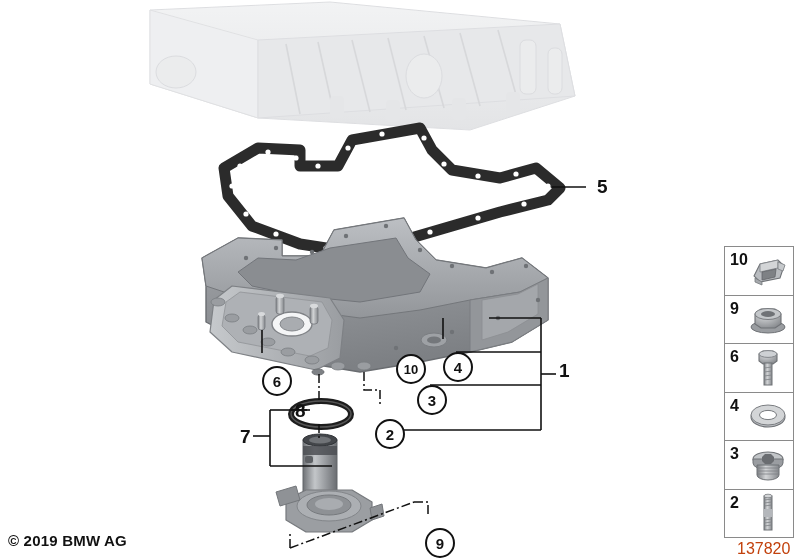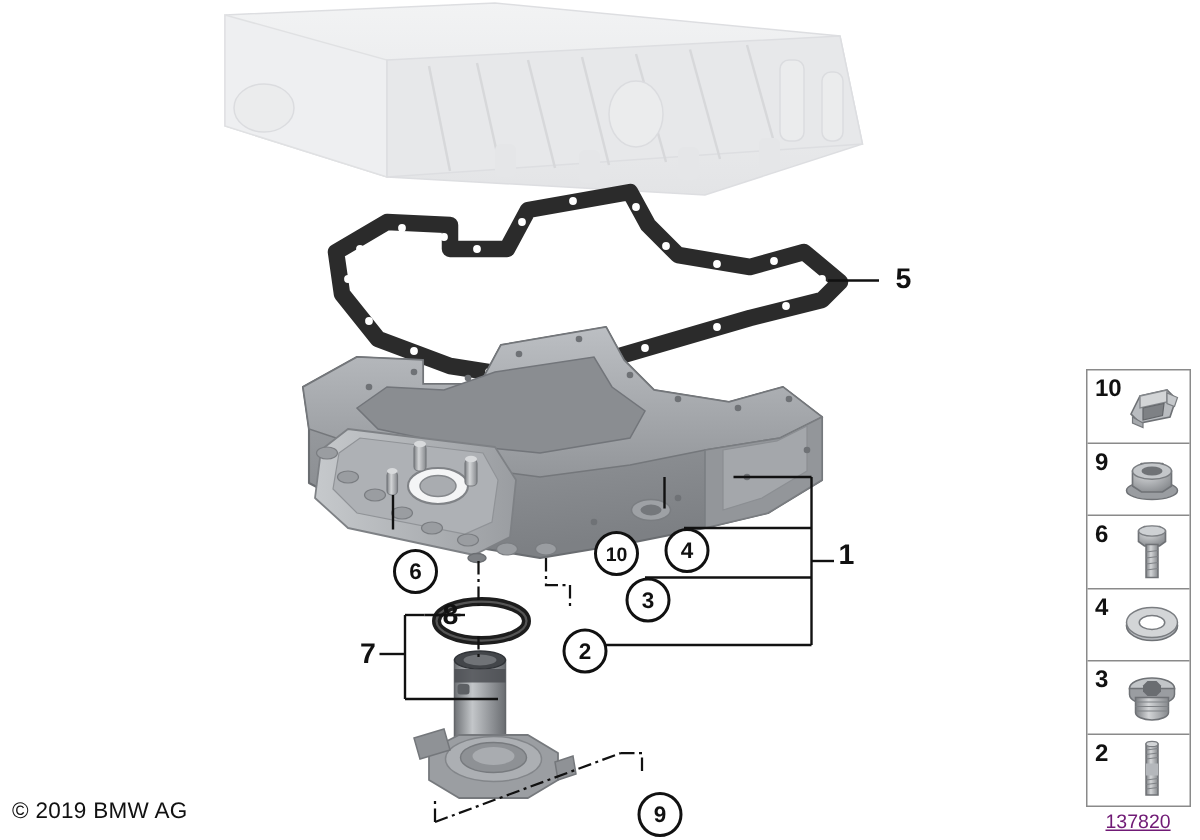--- a/index.html
+++ b/index.html
@@ -23,23 +23,23 @@
   .lcell{flex:1 1 0;border-bottom:1px solid #8a8a8a;position:relative;}
   .lcell:last-child{border-bottom:none;}
   .lnum{position:absolute;left:5px;top:5px;font-size:16px;font-weight:bold;
         color:#111;line-height:1;}
   .licon{position:absolute;right:3px;top:0;bottom:0;width:44px;
          display:flex;align-items:center;justify-content:center;}
   .licon svg{display:block;}
 
   
   #copyright{position:absolute;left:8px;top:532px;font-size:15px;
-             font-weight:normal;color:#111;letter-spacing:.2px;z-index:50;}
-  #partno{position:absolute;left:737px;top:540px;font-size:13px;
-          color:#701a75;z-index:50;text-decoration:underline;}
+             font-weight:bold;color:#111;letter-spacing:.2px;z-index:50;}
+  #partno{position:absolute;left:737px;top:540px;font-size:16px;
+          color:#c2410c;z-index:50;}
 </style>
 </head>
 <body>
 
 <div id="stage">
 
   <svg class="layer" viewBox="0 0 800 560">
     <defs>
       <linearGradient id="gGhost" x1="0" y1="0" x2="0" y2="1">
         <stop offset="0" stop-color="#f2f3f4"></stop>

